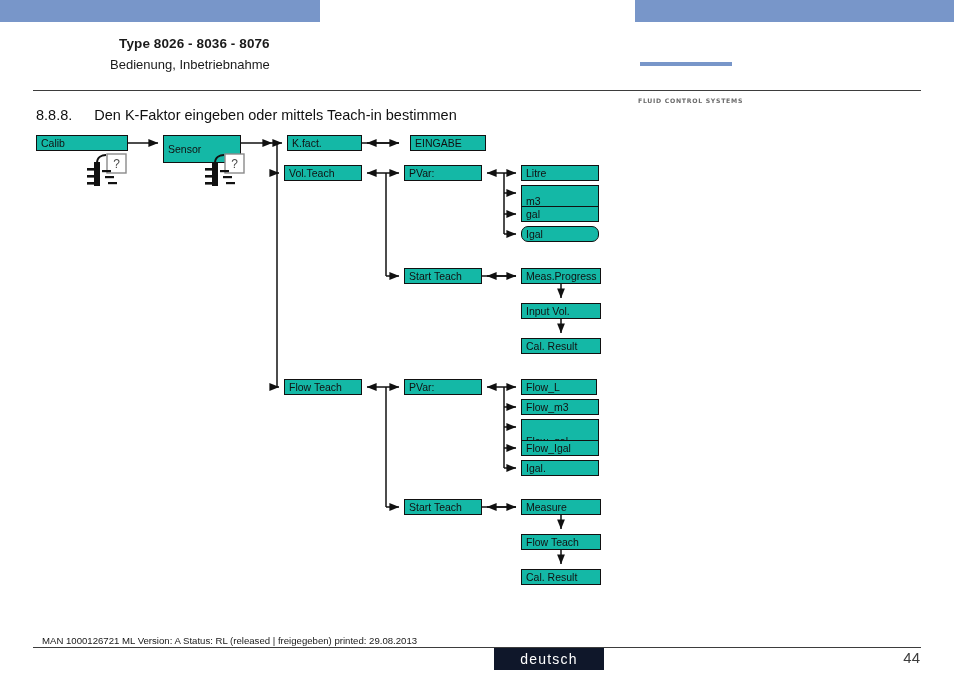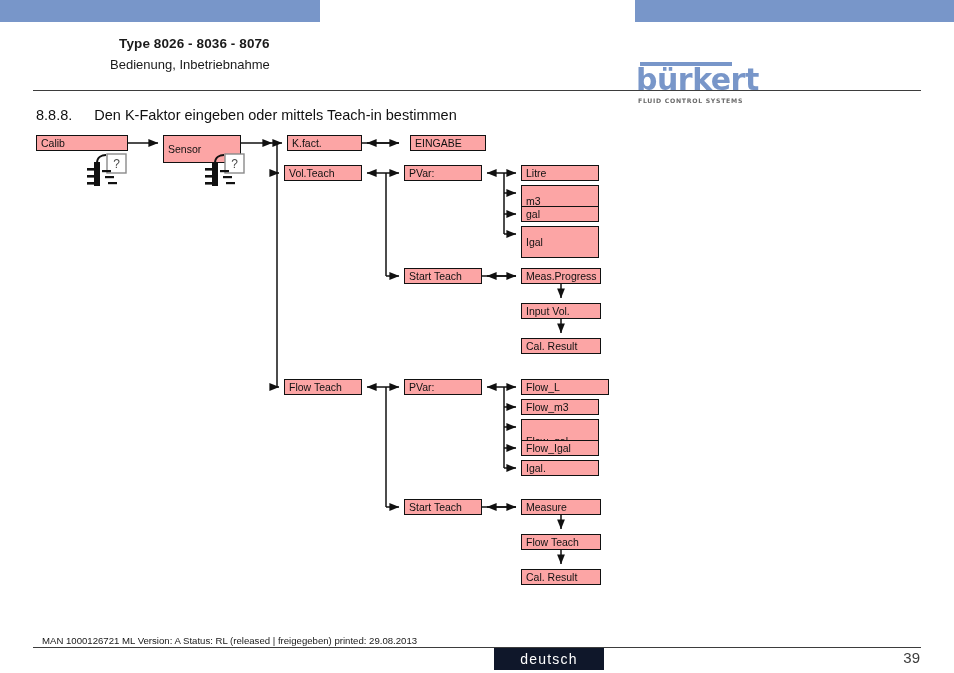--- a/index.html
+++ b/index.html
@@ -98,21 +98,21 @@
   .diagram {
     position: absolute; left: 0; top: 0;
     width: 954px; height: 673px;
     pointer-events: none;
   }
   .diagram svg { position: absolute; left: 0; top: 0; }
 
   .node {
     position: absolute;
     border: 1.4px solid #111111;
-    background: #fca5a5;
+    background: #14b8a6;
     font-size: 10.5px;
     color: #111111;
     line-height: 1;
     padding-left: 4px;
     display: flex;
     align-items: center;
     white-space: nowrap;
     pointer-events: auto;
   }
 
@@ -157,21 +157,20 @@
 <div class="topbar-right"></div>
 
 <div class="header">
   <div class="header-titles">
     <div class="doc-type">Type 8026 - 8036 - 8076</div>
     <div class="doc-sub">Bedienung, Inbetriebnahme</div>
   </div>
 
   <div class="logo">
     <div class="logo-bar"></div>
-    <div class="logo-word">bürkert</div>
     <div class="logo-tag">FLUID CONTROL SYSTEMS</div>
   </div>
 </div>
 <div class="header-rule"></div>
 
 <div class="section-heading">
   <span class="num">8.8.8.</span><span>Den K-Faktor eingeben oder mittels Teach-in bestimmen</span>
 </div>
 
 <div class="diagram">
@@ -263,42 +262,42 @@
       </div>
       <div class="node" style="left: 521px; top: 165px; width: 78px; height: 16px;">
         <span>Litre</span>
       </div>
       <div class="node" style="left: 521px; top: 185px; width: 78px; height: 32px;">
         <span>m3</span>
       </div>
       <div class="node" style="left: 521px; top: 206px; width: 78px; height: 16px;">
         <span>gal</span>
       </div>
-      <div class="node" style="left: 521px; top: 226px; width: 78px; height: 32px;">
+      <div class="node" style="left: 521px; top: 226px; width: 78px; height: 16px; border-radius: 7px;">
         <span>Igal</span>
       </div>
       <div class="node" style="left: 404px; top: 268px; width: 78px; height: 16px;">
         <span>Start Teach</span>
       </div>
       <div class="node" style="left: 521px; top: 268px; width: 80px; height: 16px;">
         <span>Meas.Progress</span>
       </div>
       <div class="node" style="left: 521px; top: 303px; width: 80px; height: 16px;">
         <span>Input Vol.</span>
       </div>
       <div class="node" style="left: 521px; top: 338px; width: 80px; height: 16px;">
         <span>Cal. Result</span>
       </div>
       <div class="node" style="left: 284px; top: 379px; width: 78px; height: 16px;">
         <span>Flow Teach</span>
       </div>
       <div class="node" style="left: 404px; top: 379px; width: 78px; height: 16px;">
         <span>PVar:</span>
       </div>
-      <div class="node" style="left: 521px; top: 379px; width: 88px; height: 16px;">
+      <div class="node" style="left: 521px; top: 379px; width: 76px; height: 16px;">
         <span>Flow_L</span>
       </div>
       <div class="node" style="left: 521px; top: 399px; width: 78px; height: 16px;">
         <span>Flow_m3</span>
       </div>
       <div class="node" style="left: 521px; top: 419px; width: 78px; height: 28px; align-items: flex-end;">
         <span>Flow_gal</span>
       </div>
       <div class="node" style="left: 521px; top: 440px; width: 78px; height: 16px;">
         <span>Flow_Igal</span>
@@ -347,13 +346,13 @@
           <rect x="20" y="23" width="9" height="2.2" fill="#111111"></rect>
           <rect x="23" y="29" width="9" height="2.2" fill="#111111"></rect>
         </svg>
       </div>
     </div>
 </div>
 
 <div class="footer-text">MAN  1000126721  ML  Version: A Status: RL (released | freigegeben)  printed: 29.08.2013</div>
 <div class="footer-rule"></div>
 <div class="lang-badge">deutsch</div>
-<div class="page-number">39</div>
+<div class="page-number">44</div>
 
 </body></html>

